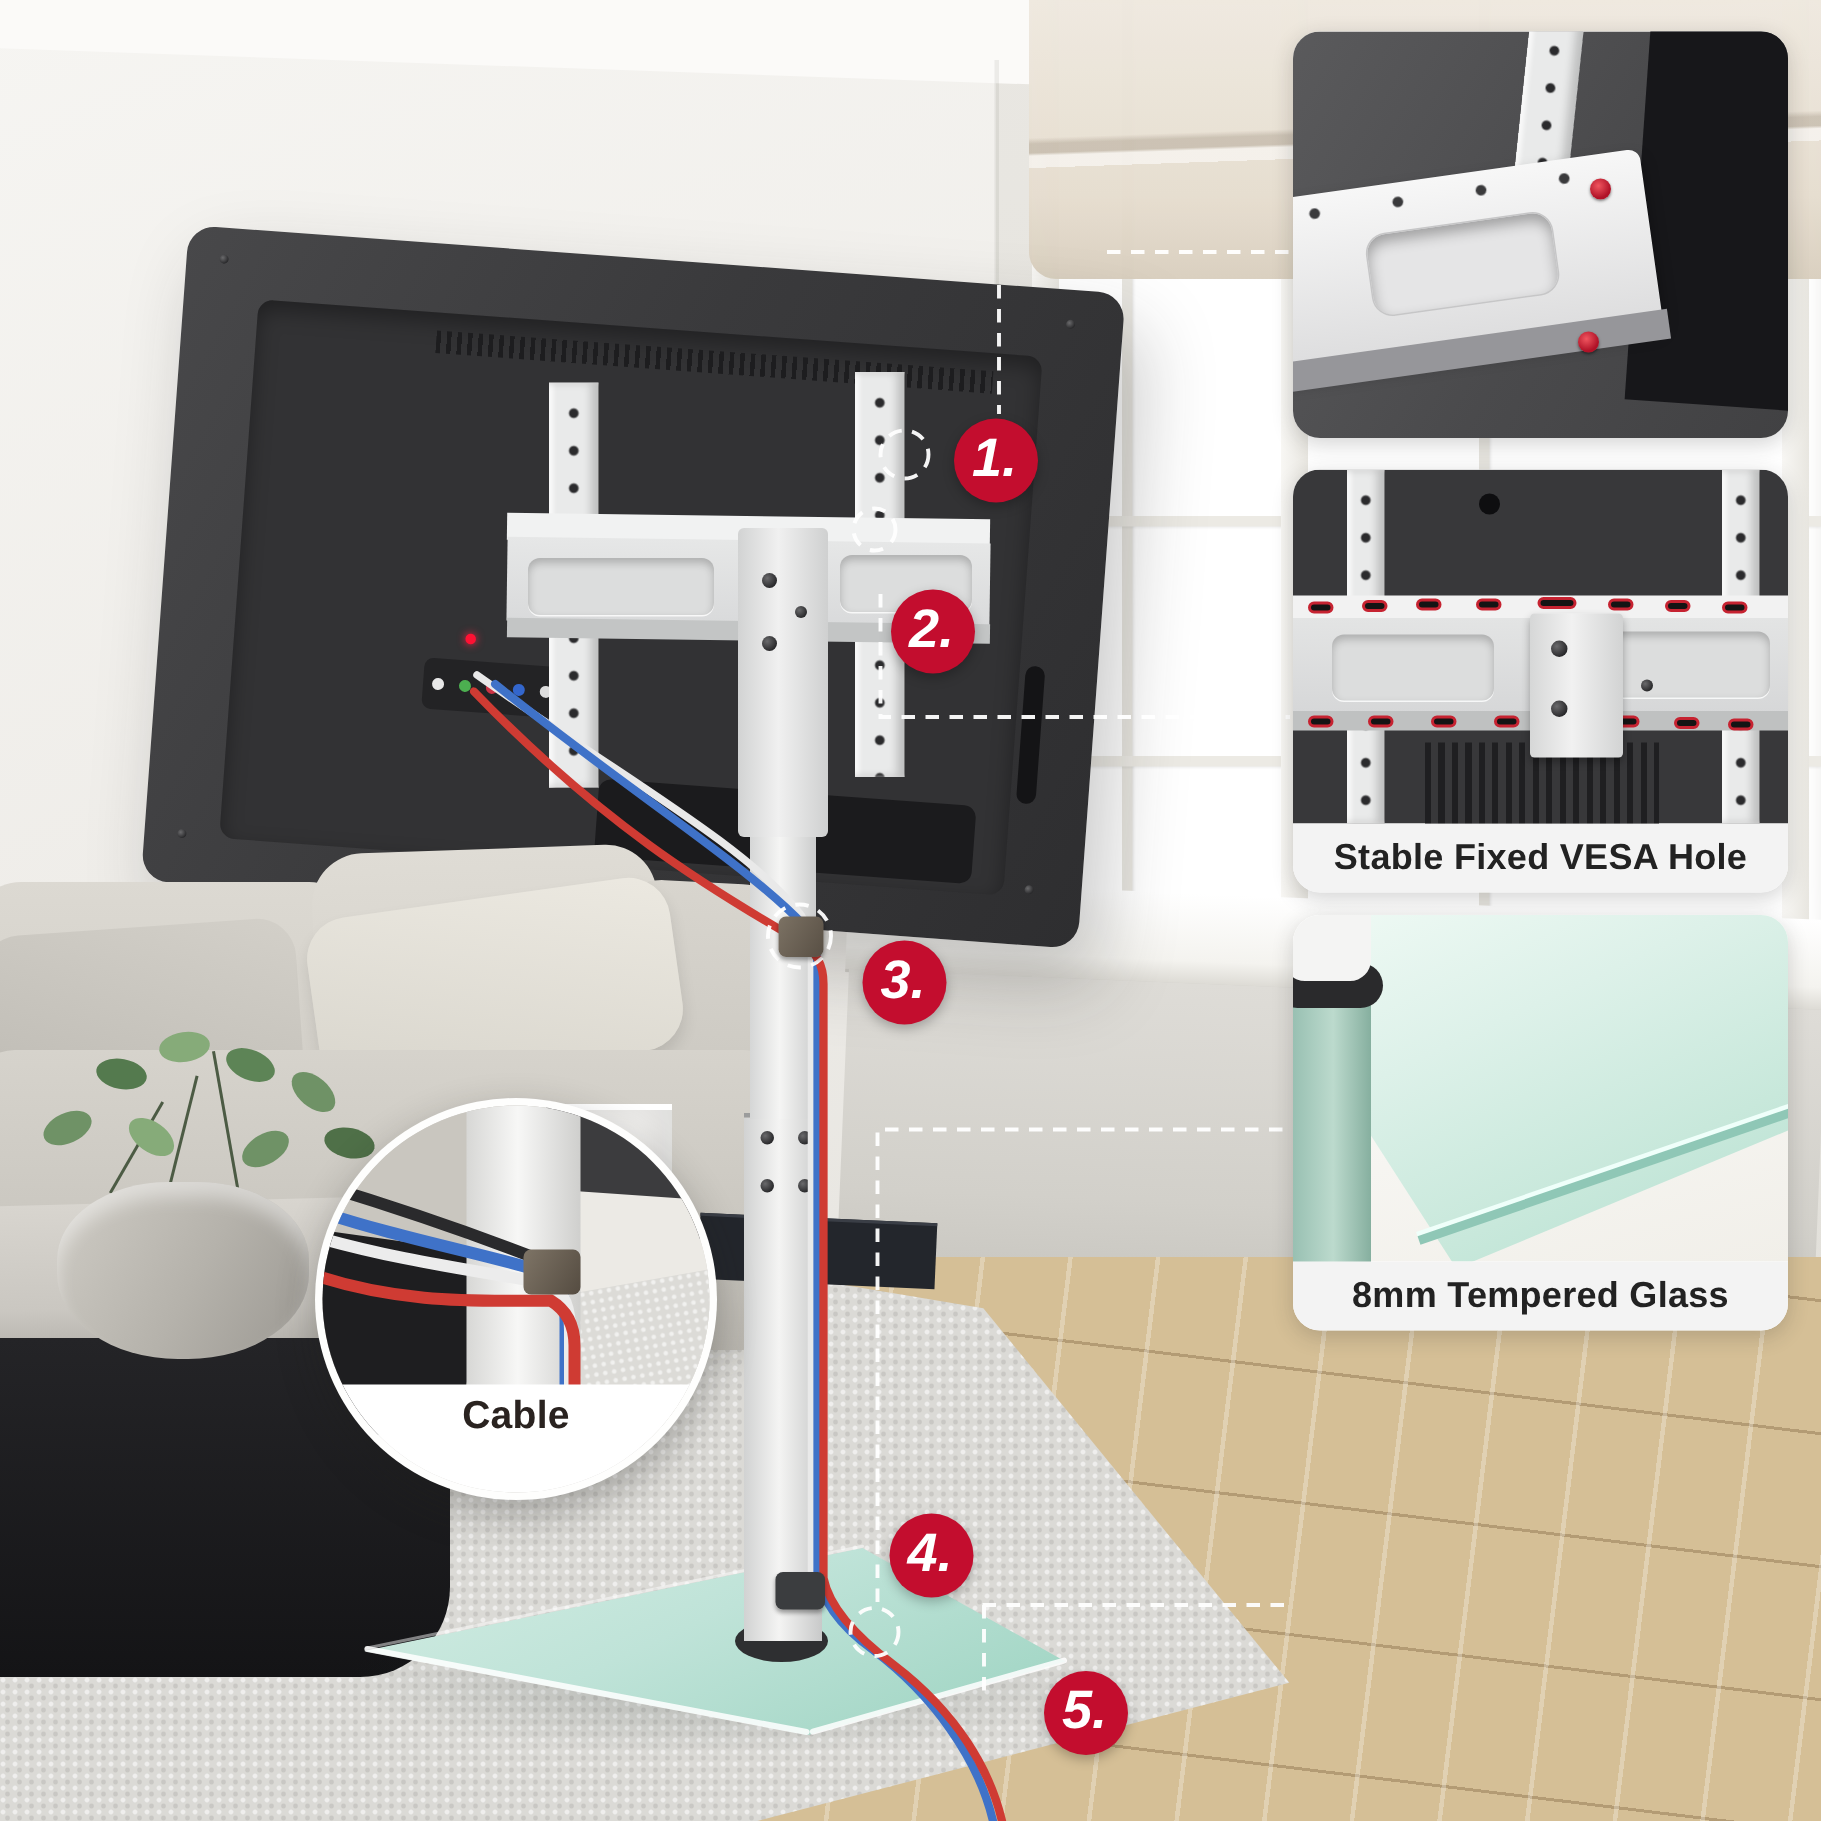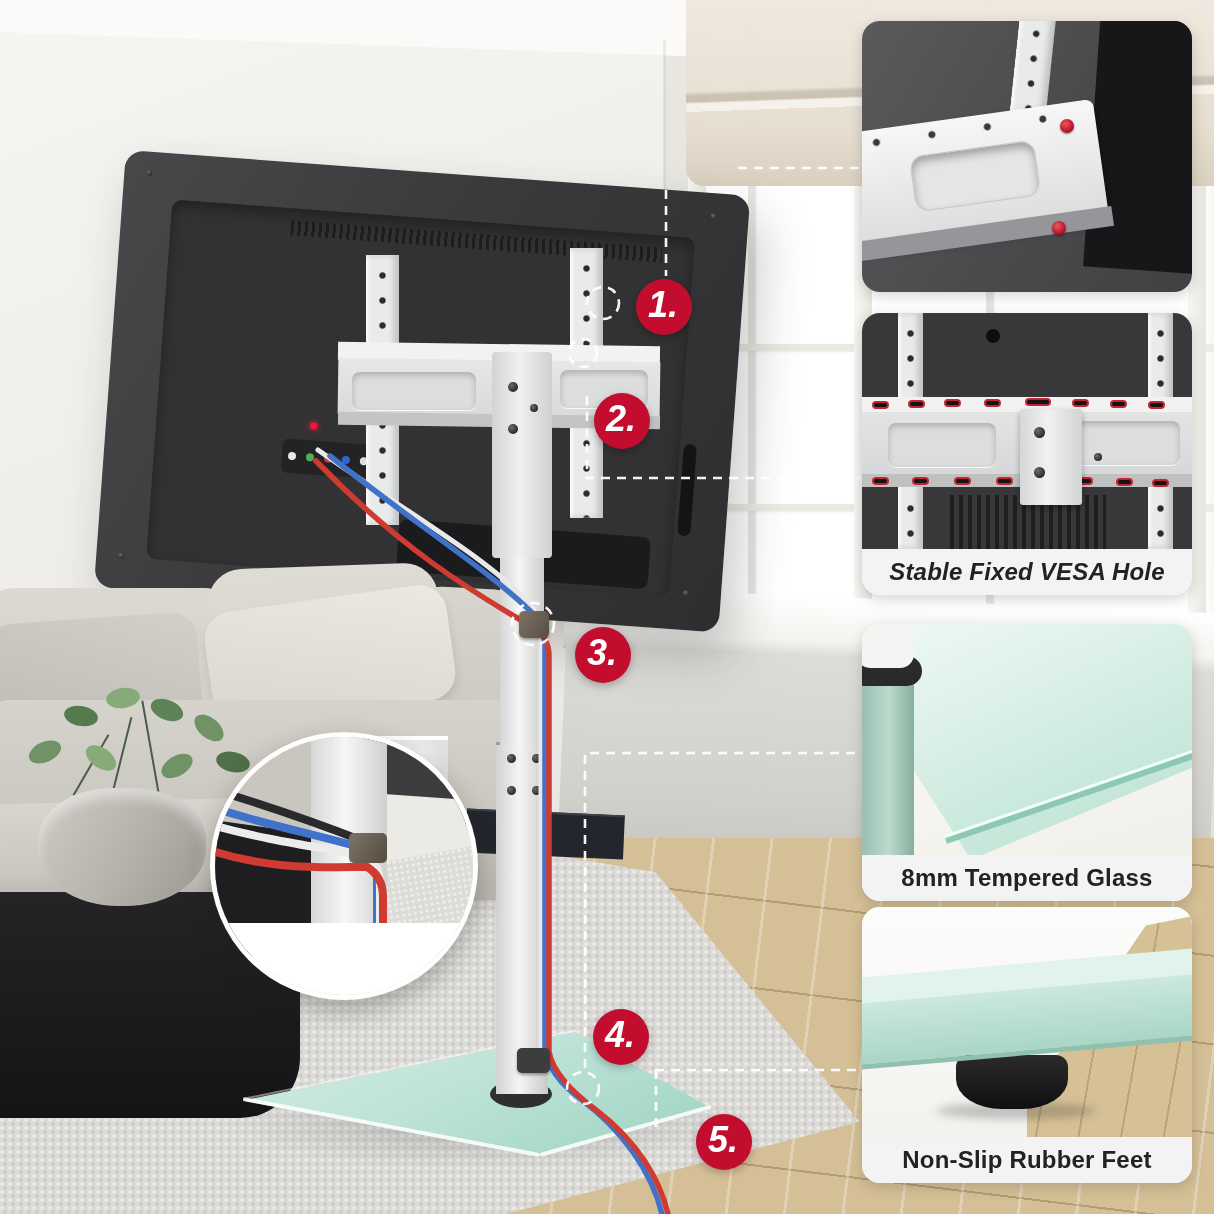--- a/index.html
+++ b/index.html
@@ -362,39 +362,40 @@
     <div class="abs co-rug-br"></div>
     <div class="abs co-pole"></div>
     <svg class="abs" style="left:0;top:0;width:268px;height:268px;" viewBox="0 0 268 268">
       <path d="M-10,50 C50,68 102,86 148,104" fill="none" stroke="#2a2a2c" stroke-width="8" stroke-linecap="round"></path>
       <path d="M-10,68 C55,90 115,100 150,112 C160,118 162,130 162,144 L162,200" fill="none" stroke="#3f72c8" stroke-width="8" stroke-linecap="round"></path>
       <path d="M-10,86 C58,106 120,112 154,120 C162,126 165,136 165,150 L165,202" fill="none" stroke="#ececec" stroke-width="8" stroke-linecap="round"></path>
       <path d="M-14,110 C50,134 112,130 152,130 C162,136 168,146 168,160 L168,204" fill="none" stroke="#cf3b33" stroke-width="8" stroke-linecap="round"></path>
     </svg>
     <div class="abs co-clip"></div>
     <div class="abs co-chord">
+      <div>Cable</div>
     </div>
   </div>
 
   <figure class="panel" style="top:21px;height:271px;margin:0;">
     <div class="photo">
       <div class="abs p1-bg"></div>
       <div class="abs p1-black"></div>
       <div class="abs p1-strip vstrip"></div>
       <div class="abs p1-bracket">
         <div class="abs p1-holes"></div>
         <div class="abs p1-slot"></div>
       </div>
       <div class="abs p1-gray"></div>
       <div class="redscrew" style="left:198px;top:98px;"></div>
       <div class="redscrew" style="left:190px;top:200px;"></div>
     </div>
   </figure>
 
-  <figure class="panel" style="top:313px;height:282px;margin:0;font-style:italic;">
+  <figure class="panel" style="top:313px;height:282px;margin:0;">
     <div class="photo">
       <div class="abs p2-bg"></div>
       <div class="abs p2-hole"></div>
       <div class="abs p2-strip vstrip" style="left:36px;"></div>
       <div class="abs p2-strip vstrip" style="left:286px;"></div>
       <div class="abs p2-flange"></div>
       <div class="abs p2-bar"></div>
       <div class="abs p2-lip"></div>
       <div class="recess" style="left:26px;top:110px;width:108px;height:44px;"></div>
       <div class="recess" style="left:206px;top:108px;width:112px;height:44px;"></div>
@@ -417,41 +418,28 @@
       <div class="abs p2-plate"></div>
       <div class="screw" style="left:172px;top:114px;width:11px;height:11px;"></div>
       <div class="screw" style="left:172px;top:154px;width:11px;height:11px;"></div>
       <div class="screw" style="left:232px;top:140px;width:8px;height:8px;"></div>
     </div>
     <figcaption class="bar">
       <span>Stable Fixed VESA Hole</span>
     </figcaption>
   </figure>
 
-  <figure class="panel" style="top:624px;height:277px;margin:0;">
+  <figure class="panel" style="top:610px;height:277px;margin:0;">
     <div class="photo">
       <div class="abs p3-bg"></div>
       <div class="abs p3-glass"></div>
       <div class="abs p3-edge"></div>
       <div class="abs p3-col"></div>
       <div class="abs p3-band"></div>
       <div class="abs p3-legtop"></div>
     </div>
     <figcaption class="bar">
       <span>8mm Tempered Glass</span>
     </figcaption>
   </figure>
 
-  <figure class="panel" style="top:907px;height:276px;margin:0;">
-    <div class="photo">
-      <div class="abs p4-bg"></div>
-      <div class="abs p4-wood"></div>
-      <div class="abs p4-fshadow"></div>
-      <div class="abs p4-foot"></div>
-      <div class="abs p4-slab"></div>
-      <div class="abs p4-slabtop"></div>
-    </div>
-    <figcaption class="bar">
-      <span>Non-Slip Rubber Feet</span>
-    </figcaption>
-  </figure>
 
 </div>
 
 </body></html>

